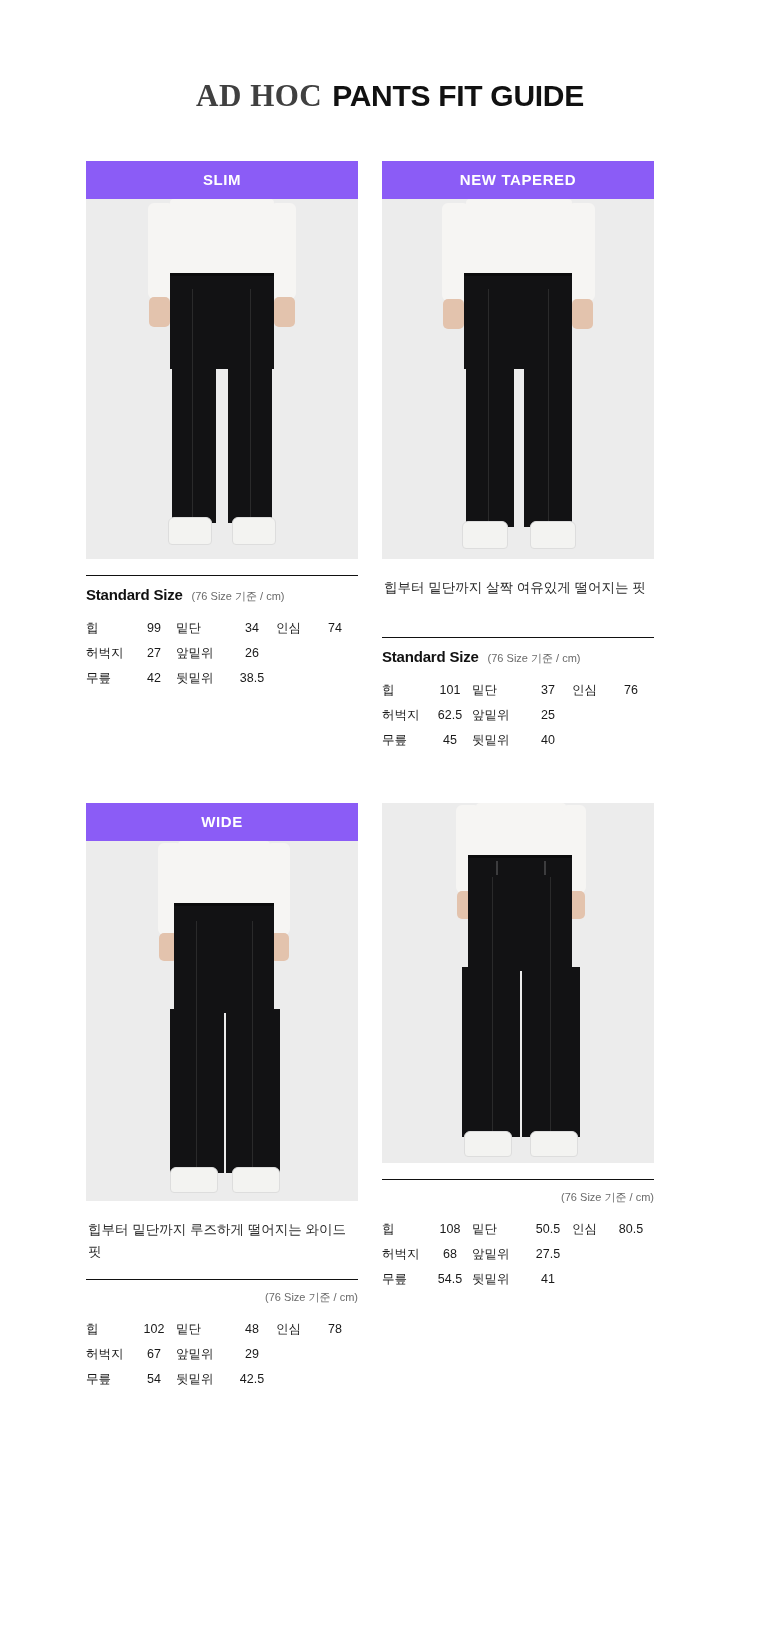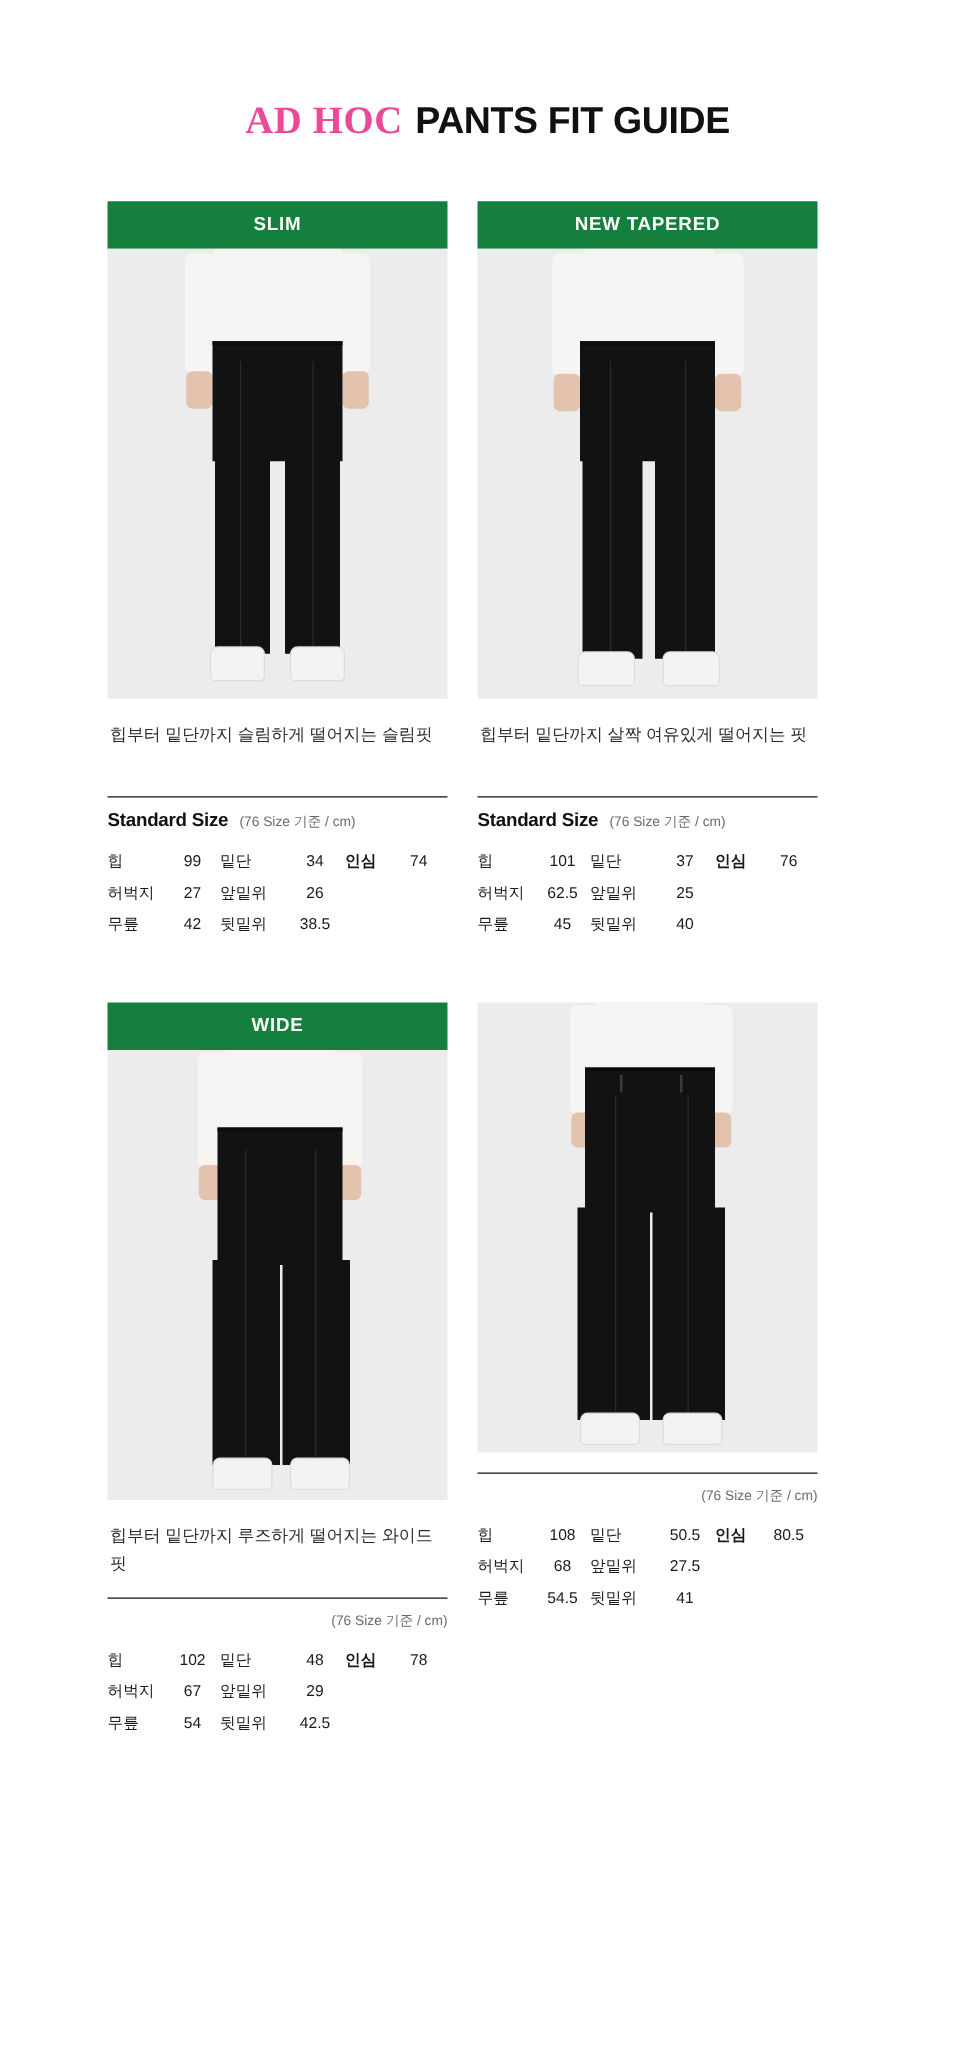--- a/index.html
+++ b/index.html
@@ -25,21 +25,21 @@
     letter-spacing: 0.2px;
     color: #111111;
     font-weight: 700;
     display: inline-block;
   }
   .brand-word {
     font-family: "Liberation Serif", serif;
     font-weight: 700;
     font-size: 31px;
     letter-spacing: 0.5px;
-    color: #ec4899;
+    color: #404040;
   }
   .guide-word {
     font-family: "Liberation Sans", sans-serif;
     font-weight: 700;
     font-size: 30px;
     letter-spacing: -0.3px;
     color: #111111;
     margin-left: 10px;
     text-align: center;
   }
@@ -47,21 +47,21 @@
   .grid {
     margin-top: 47px;
     padding: 0 86px;
     display: grid;
     grid-template-columns: 272px 272px;
     column-gap: 24px;
     row-gap: 50px;
   }
   .card { width: 272px; }
   .card-header {
-    background: #15803d;
+    background: #8b5cf6;
     color: #ffffff;
     text-align: center;
     font-size: 15px;
     font-weight: 700;
     letter-spacing: 0.6px;
     height: 38px;
     line-height: 38px;
   }
   .photo {
     height: 360px;
@@ -152,21 +152,21 @@
   .measure-table td {
     font-size: 12.5px;
     color: #1a1a1a;
     padding: 4px 0;
     vertical-align: baseline;
   }
   .m-label { width: 46px; color: #222222; }
   .m-val { width: 44px; text-align: center; margin-top: 28px; }
   .m-label2 { width: 52px; color: #222222; margin-left: 32px; }
   .m-val2 { width: 48px; text-align: center; }
-  .m-label3 { width: 36px; color: #222222; font-weight: bold; }
+  .m-label3 { width: 36px; color: #222222; }
   .m-val3 { text-align: center; }
   .bottom-pad { height: 60px; }
 </style>
 </head>
 <body>
 
 <div class="page">
 
   <div class="header">
     <div class="header-title">
@@ -188,21 +188,20 @@
           <div class="pants" style="left:84px; top:74px; width:104px; height:96px;"></div>
           <div class="belt-line" style="left:84px; top:74px; width:104px;"></div>
           <div class="leg" style="left:86px; top:168px; width:44px; height:156px;"></div>
           <div class="leg" style="left:142px; top:168px; width:44px; height:156px;"></div>
           <div class="crease" style="left:106px; top:90px; height:232px;"></div>
           <div class="crease" style="left:164px; top:90px; height:232px;"></div>
           <div class="shoe" style="left:82px; top:318px; width:44px; height:28px;"></div>
           <div class="shoe" style="left:146px; top:318px; width:44px; height:28px;"></div>
         </div>
       </div>
-      <div class="desc">힙부터 밑단까지 슬림하게 떨어지는 슬림핏</div>
       <hr class="rule">
       <div class="size-head">
         <span class="size-title">Standard Size</span>
         <span class="size-note">(76 Size 기준 / cm)</span>
       </div>
       <table class="measure-table">
         <tbody>
           <tr>
             <td class="m-label">힙</td>
             <td class="m-val">99</td>

